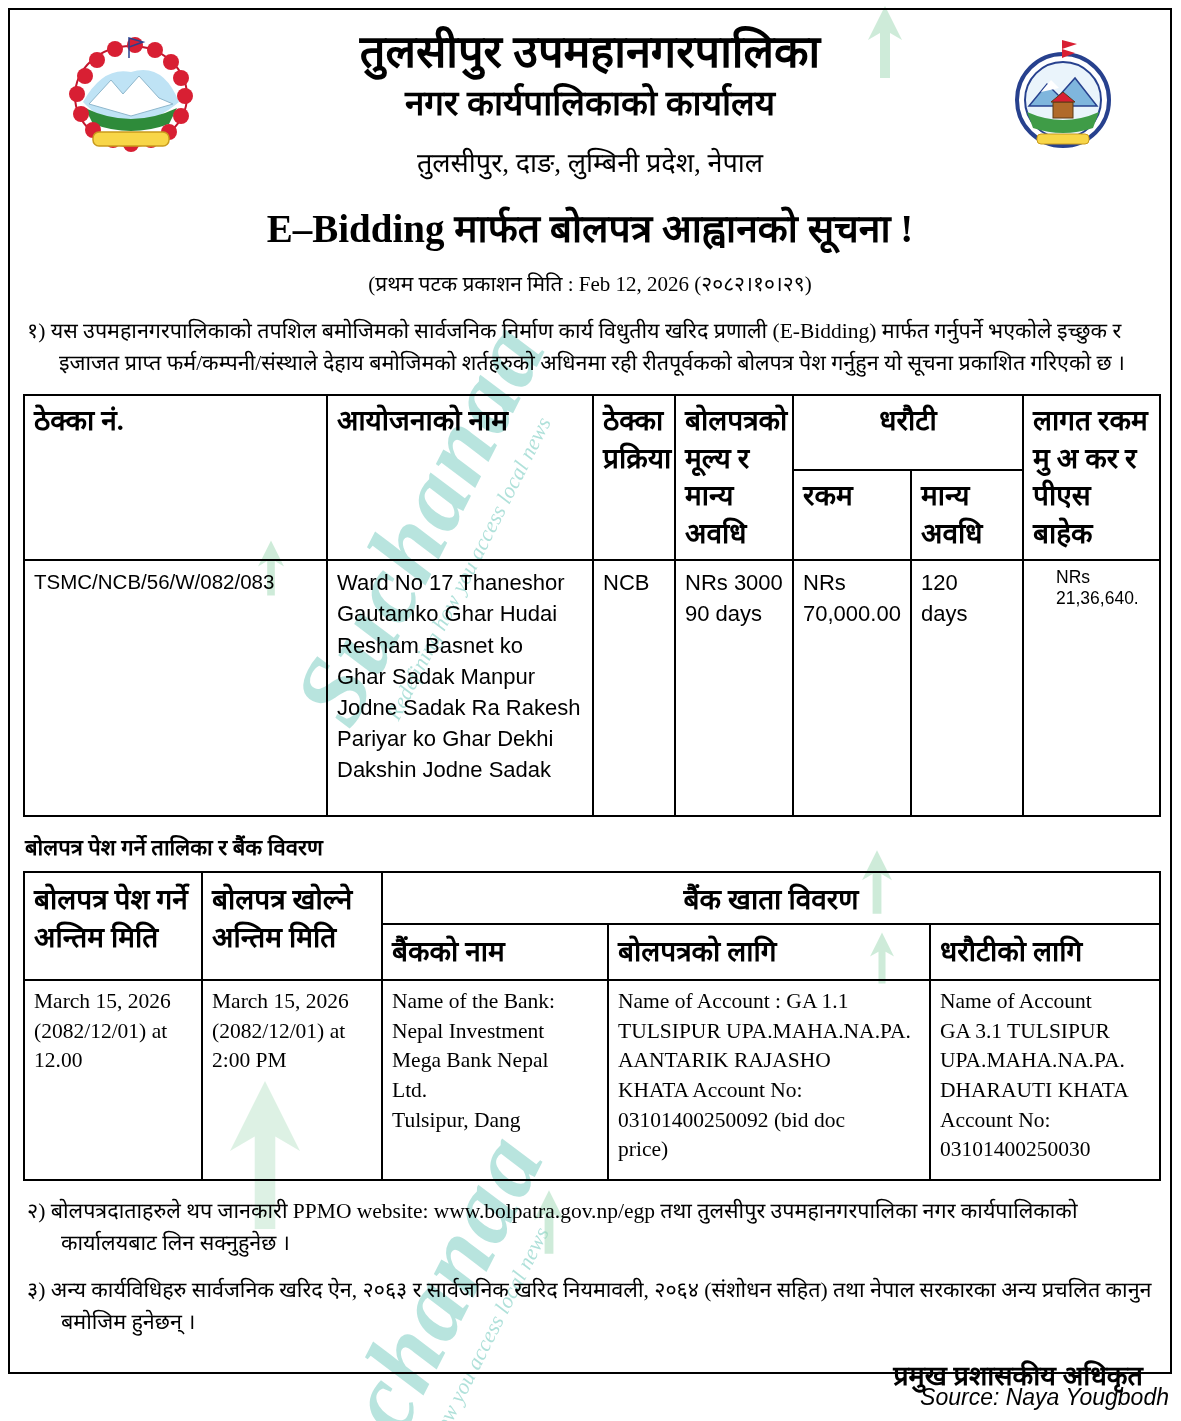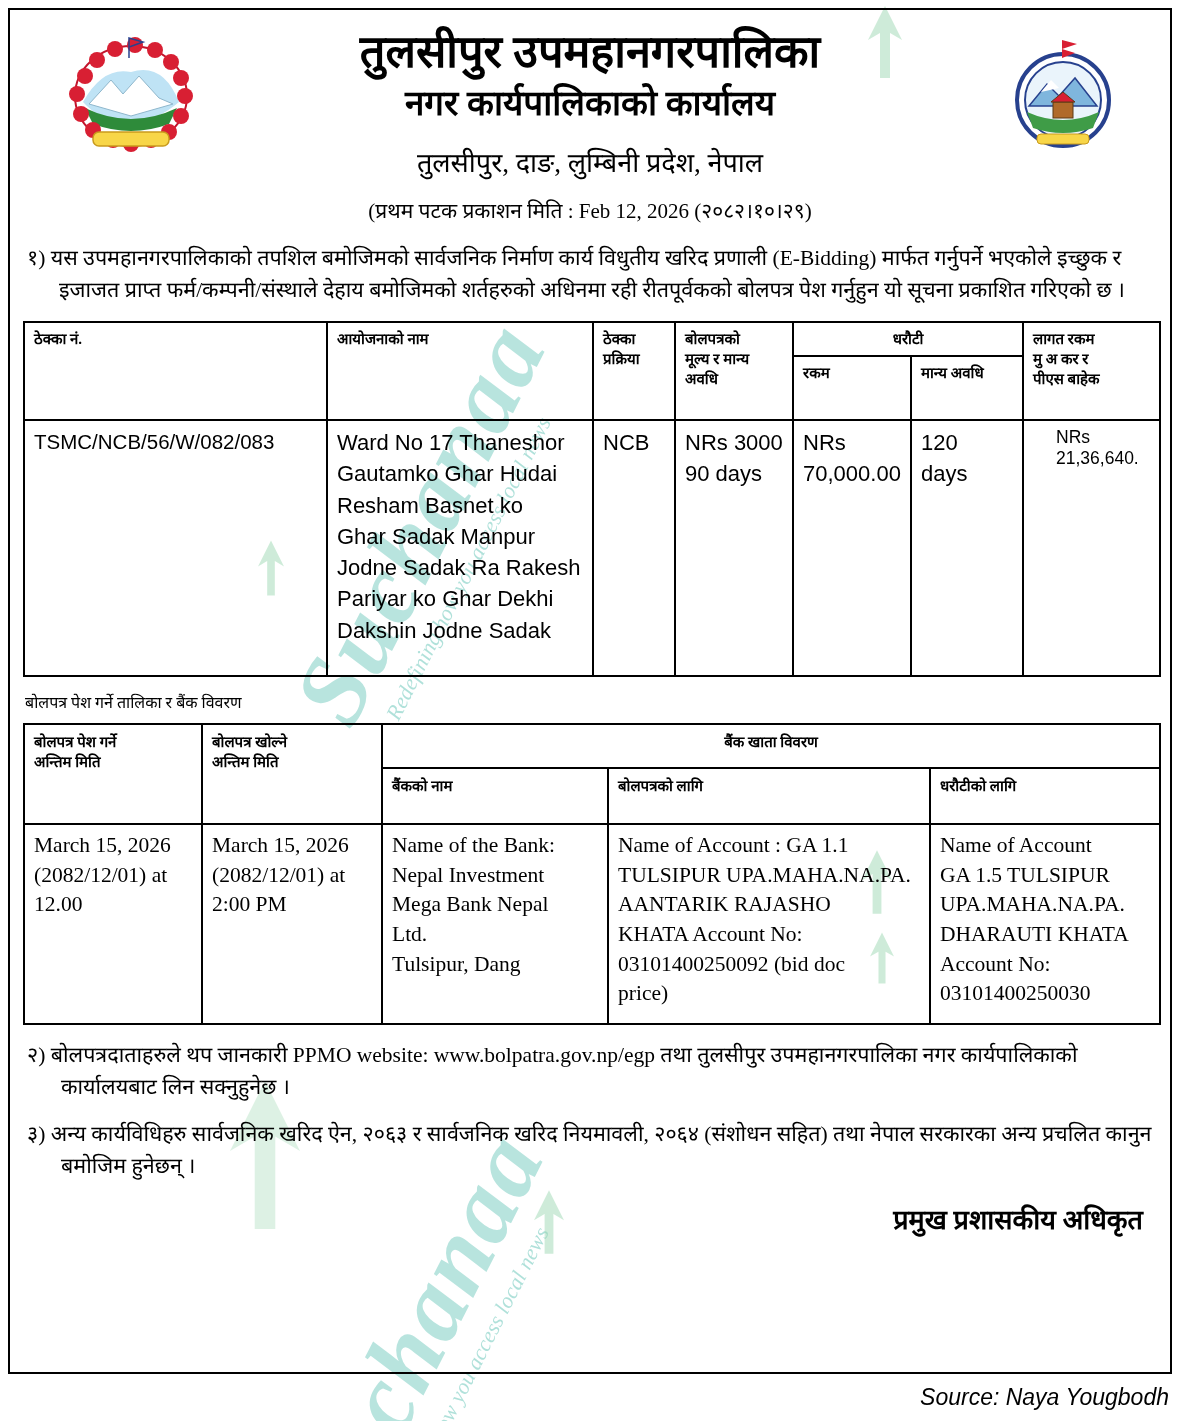--- a/index.html
+++ b/index.html
@@ -27,28 +27,28 @@
   .address    { font-size:27px; margin-top:18px; }
   .notice-title{ font-size:39px; font-weight:bold; margin-top:20px; }
   .pub-date   { font-size:21px; margin-top:16px; }
   
   .intro {
     position:relative; z-index:2; margin:18px 4px 14px 4px; font-size:21.5px; line-height:1.52;
     padding-left:32px; text-indent:-32px; text-align:left;
   }
   
   table { border-collapse:collapse; width:1136px; margin:4px auto 0 auto; position:relative; z-index:2; table-layout:fixed; background:transparent; }
-  th,td { border:2px solid #000; vertical-align:top; text-align:left; padding:6px 9px; font-size:15px; white-space:pre-line; }
+  th,td { border:2px solid #000; vertical-align:top; text-align:left; padding:6px 9px; font-size:28px; white-space:pre-line; }
   th { font-weight:bold; }
   .t1-head th { line-height:1.35; }
   .center { text-align:center; }
   .cell-en { font-family:"Liberation Sans","DejaVu Sans",sans-serif; font-size:20.5px; line-height:1.42; }
   .cell-serif { font-family:"Liberation Serif","DejaVu Serif",serif; font-size:21.5px; line-height:1.38; }
   .cost-val { font-size:17.5px; font-family:"Liberation Sans",sans-serif;padding-left:32px; }
-  .section-title { position:relative; z-index:2; font-size:16px; font-weight:normal; margin:14px 2px 10px 2px; }
+  .section-title { position:relative; z-index:2; font-size:22px; font-weight:bold; margin:14px 2px 10px 2px; }
   
   .note { position:relative; z-index:2; margin:14px 4px 0 4px; font-size:21.5px; line-height:1.5; padding-left:34px; text-indent:-34px; }
   .signature { position:relative; z-index:2; text-align:right; font-size:27px; font-weight:bold; margin:18px 14px 0 0; }
   .source { position:absolute; right:12px; bottom:10px; font-size:23px; font-style:italic; font-family:"Liberation Sans",sans-serif; z-index:2; }
 </style>
 </head>
 <body>
 
 <div class="page">
 
@@ -136,20 +136,21 @@
           <path d="M40 66 L52 56 L64 66 Z" fill="#d81f33" stroke="#5d3a14" stroke-width="1"></path>
           <path d="M51 26 L51 4 L66 8 L51 13 Z" fill="#d81f33"></path>
           <path d="M51 13 L64 17 L51 22 Z" fill="#d81f33"></path>
           <rect x="26" y="98" width="52" height="10" rx="4" fill="#f8d648" stroke="#c99b1d" stroke-width="1"></rect>
         </svg>
       </div>
 
       <div class="org-name">तुलसीपुर उपमहानगरपालिका</div>
       <div class="office-name">नगर कार्यपालिकाको कार्यालय</div>
       <div class="address">तुलसीपुर, दाङ, लुम्बिनी प्रदेश, नेपाल</div>
+      <div class="notice-title">E–Bidding मार्फत बोलपत्र आह्वानको सूचना !</div>
       <div class="pub-date">(प्रथम पटक प्रकाशन मिति : Feb 12, 2026 (२०८२।१०।२९)</div>
     </div>
 
     <p class="intro">१) यस उपमहानगरपालिकाको तपशिल बमोजिमको सार्वजनिक निर्माण कार्य विधुतीय खरिद प्रणाली (E-Bidding) मार्फत गर्नुपर्ने भएकोले इच्छुक र इजाजत प्राप्त फर्म/कम्पनी/संस्थाले देहाय बमोजिमको शर्तहरुको अधिनमा रही रीतपूर्वकको बोलपत्र पेश गर्नुहुन यो सूचना प्रकाशित गरिएको छ ।</p>
 
     <table>
       <colgroup>
         <col style="width:303px">
           <col style="width:266px">
           <col style="width:82px">
@@ -232,21 +233,21 @@
 Mega Bank Nepal
 Ltd.
 Tulsipur,  Dang</td>
         <td class="cell-serif">Name of Account : GA 1.1
 TULSIPUR UPA.MAHA.NA.PA.
 AANTARIK RAJASHO
 KHATA Account No:
 03101400250092 (bid doc
 price)</td>
         <td class="cell-serif">Name of Account
-GA 1.5 TULSIPUR
+GA 3.1 TULSIPUR
 UPA.MAHA.NA.PA.
 DHARAUTI KHATA
 Account No:
 03101400250030</td>
       </tr>
     </tbody>
       </table>
 
     <p class="note">२) बोलपत्रदाताहरुले थप जानकारी PPMO website: www.bolpatra.gov.np/egp तथा तुलसीपुर उपमहानगरपालिका नगर कार्यपालिकाको कार्यालयबाट लिन सक्नुहुनेछ ।</p>
     <p class="note">३) अन्य कार्यविधिहरु सार्वजनिक खरिद ऐन, २०६३ र सार्वजनिक खरिद नियमावली, २०६४ (संशोधन सहित) तथा नेपाल सरकारका अन्य प्रचलित कानुन बमोजिम हुनेछन् ।</p>

